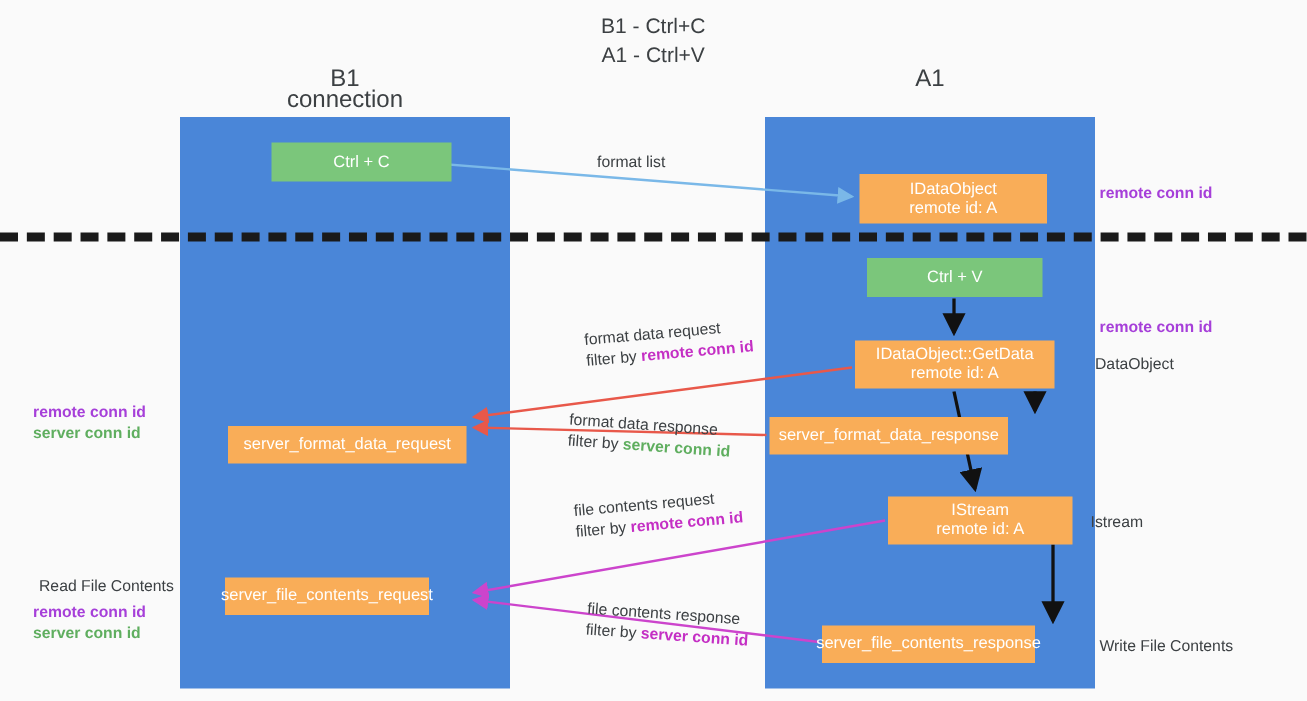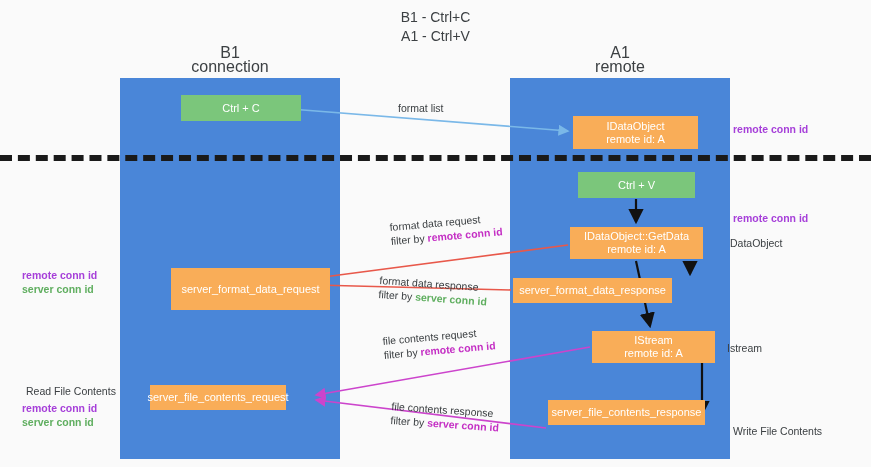--- a/index.html
+++ b/index.html
@@ -70,25 +70,25 @@
     padding: 2px 4px;
   }
   .box.green { background: #7bc67b; }
   .box.orange { background: #f9ad58; }
   .box .l2 { display: block; }
 
   #box-ctrl-c { left: 157px; top: 95px; width: 120px; height: 26px; margin-left: 24px; }
   #box-idataobject { left: 573px; top: 116px; width: 125px; height: 33px; }
   #box-ctrl-v { left: 578px; top: 172px; width: 117px; height: 26px; }
   #box-getdata { left: 570px; top: 227px; width: 133px; height: 32px; }
-  #box-format-req { left: 152px; top: 268px; width: 159px; height: 42px; margin-left: 19px; }
+  #box-format-req { left: 152px; top: 284px; width: 159px; height: 25px; }
   #box-format-resp { left: 513px; top: 278px; width: 159px; height: 25px; }
   #box-istream { left: 592px; top: 331px; width: 123px; height: 32px; }
   #box-file-req { left: 150px; top: 385px; width: 136px; height: 25px; }
-  #box-file-resp { left: 548px; top: 400px; width: 157px; height: 25px; }
+  #box-file-resp { left: 548px; top: 417px; width: 142px; height: 25px; }
 
   
   .edge-label {
     font-size: 10.5px;
     line-height: 14px;
     color: #3c4043;
     white-space: nowrap;
   }
   .edge-label .kw-remote { color: #c42fc4; font-weight: bold; }
   .edge-label .kw-server-green { color: #5fae5f; font-weight: bold; }
@@ -137,21 +137,20 @@
     <div>B1 - Ctrl+C</div>
     <div>A1 - Ctrl+V</div>
   </div>
 
   <div class="abs col-header" id="col-header-b1">
     <div>B1</div>
     <div>connection</div>
   </div>
   <div class="abs col-header" id="col-header-a1">
     <div>A1</div>
-    <div>remote</div>
   </div>
 
   <div class="abs lane" id="lane-b1"></div>
   <div class="abs lane" id="lane-a1"></div>
 
   <svg id="wires">
     <defs>
       <marker id="ar-blue" markerWidth="7" markerHeight="7" refX="6" refY="3.5" orient="auto">
         <path d="M0,0 L7,3.5 L0,7 z" fill="#7ab8e8"></path>
       </marker>

